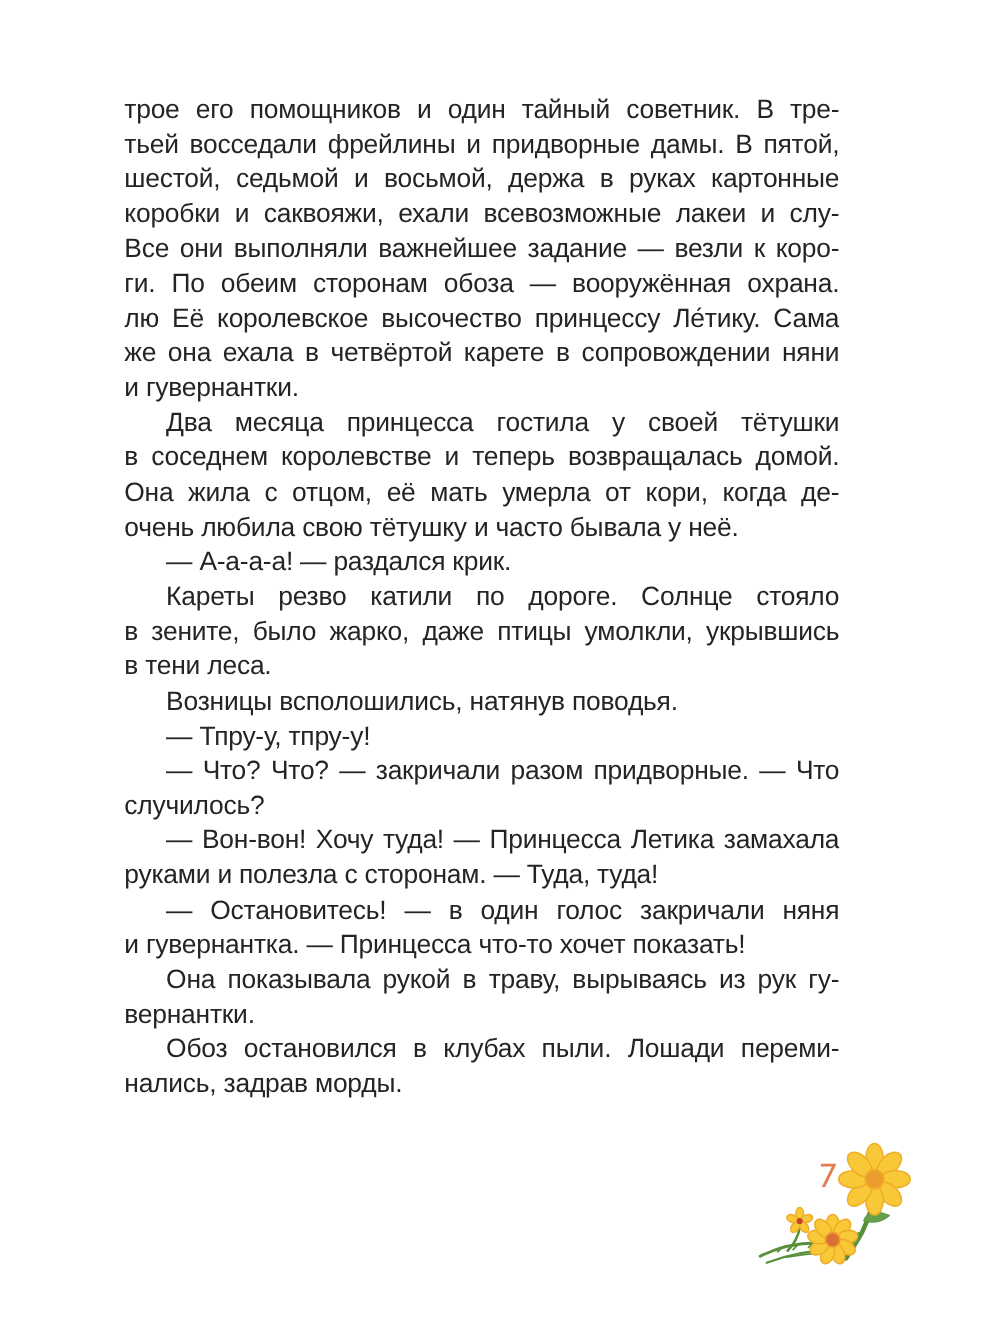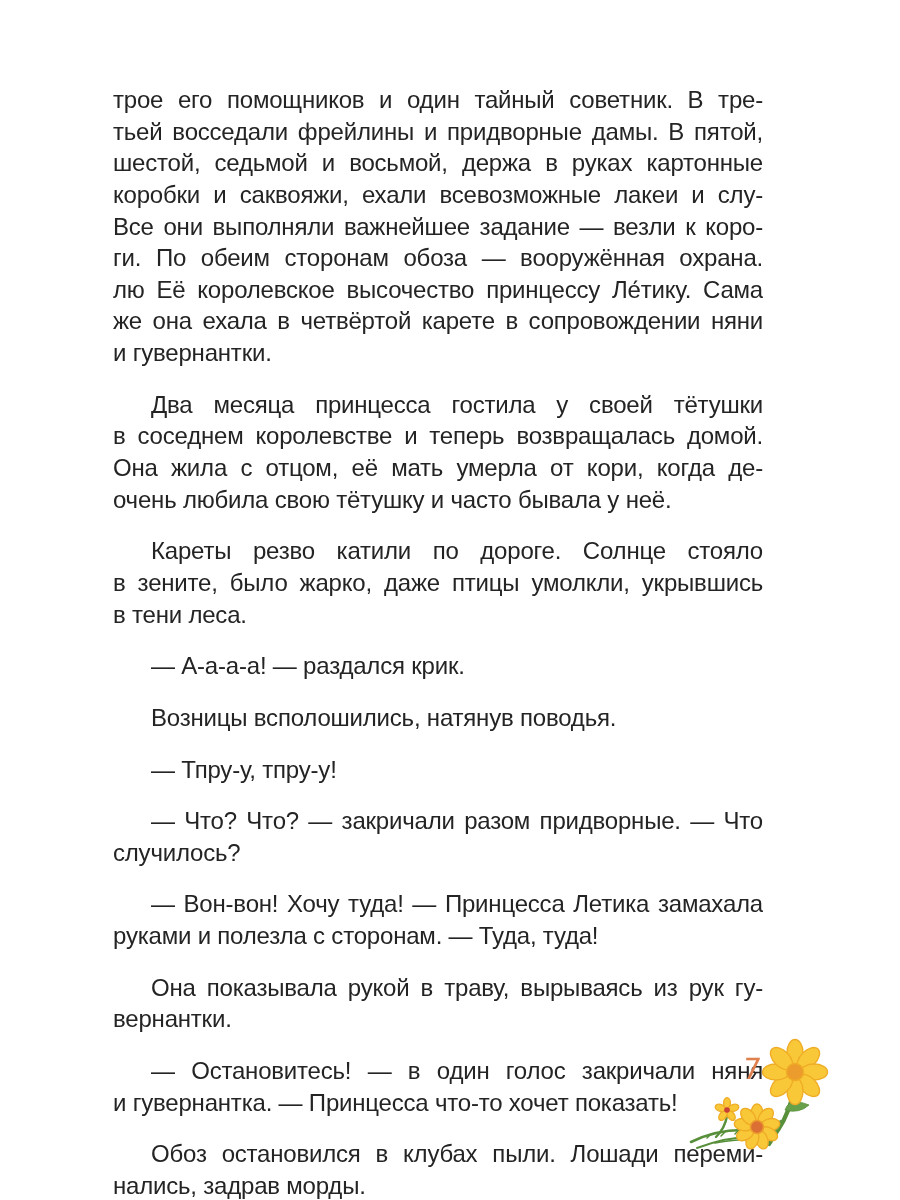--- a/index.html
+++ b/index.html
@@ -45,21 +45,20 @@
     text-align:justify;
     text-align-last:justify;
     overflow:hidden;
   }
   .line.last{
     text-align:right;
     text-align-last:left;
   }
   .line.indent{
     text-indent:38px;
-    margin-top:20px;
   }
   .page-footer{
     position:absolute;
     left:685px;
     top:1030px;
     width:180px;
     height:145px;
   }
   .page-number{
     position:absolute;
@@ -112,55 +111,55 @@
     </div>
 
     <div>
       <div class="line indent">Два месяца принцесса гостила у своей тётушки</div>
       <div class="line">в соседнем королевстве и теперь возвращалась домой.</div>
       <div class="line">Она жила с отцом, её мать умерла от кори, когда де-</div>
       <div class="line last">очень любила свою тётушку и часто бывала у неё.</div>
     </div>
 
     <div>
+      <div class="line last indent">— А-а-а-а! — раздался крик.</div>
+    </div>
+
+    <div>
       <div class="line indent">Кареты резво катили по дороге. Солнце стояло</div>
       <div class="line">в зените, было жарко, даже птицы умолкли, укрывшись</div>
       <div class="line last">в тени леса.</div>
     </div>
 
     <div>
-      <div class="line last indent">— А-а-а-а! — раздался крик.</div>
-    </div>
-
-    <div>
       <div class="line last indent">Возницы всполошились, натянув поводья.</div>
     </div>
 
     <div>
       <div class="line last indent">— Тпру-у, тпру-у!</div>
     </div>
 
     <div>
       <div class="line indent">— Что? Что? — закричали разом придворные. — Что</div>
       <div class="line last">случилось?</div>
     </div>
 
     <div>
       <div class="line indent">— Вон-вон! Хочу туда! — Принцесса Летика замахала</div>
       <div class="line last">руками и полезла с сторонам. — Туда, туда!</div>
     </div>
 
     <div>
+      <div class="line indent">— Остановитесь! — в один голос закричали няня</div>
+      <div class="line last">и гувернантка. — Принцесса что-то хочет показать!</div>
+    </div>
+
+    <div>
       <div class="line indent">Она показывала рукой в траву, вырываясь из рук гу-</div>
       <div class="line last">вернантки.</div>
-    </div>
-
-    <div>
-      <div class="line indent">— Остановитесь! — в один голос закричали няня</div>
-      <div class="line last">и гувернантка. — Принцесса что-то хочет показать!</div>
     </div>
 
     <div>
       <div class="line indent">Обоз остановился в клубах пыли. Лошади переми-</div>
       <div class="line last">нались, задрав морды.</div>
     </div>
 
   </div>
 
   <div class="page-footer">

